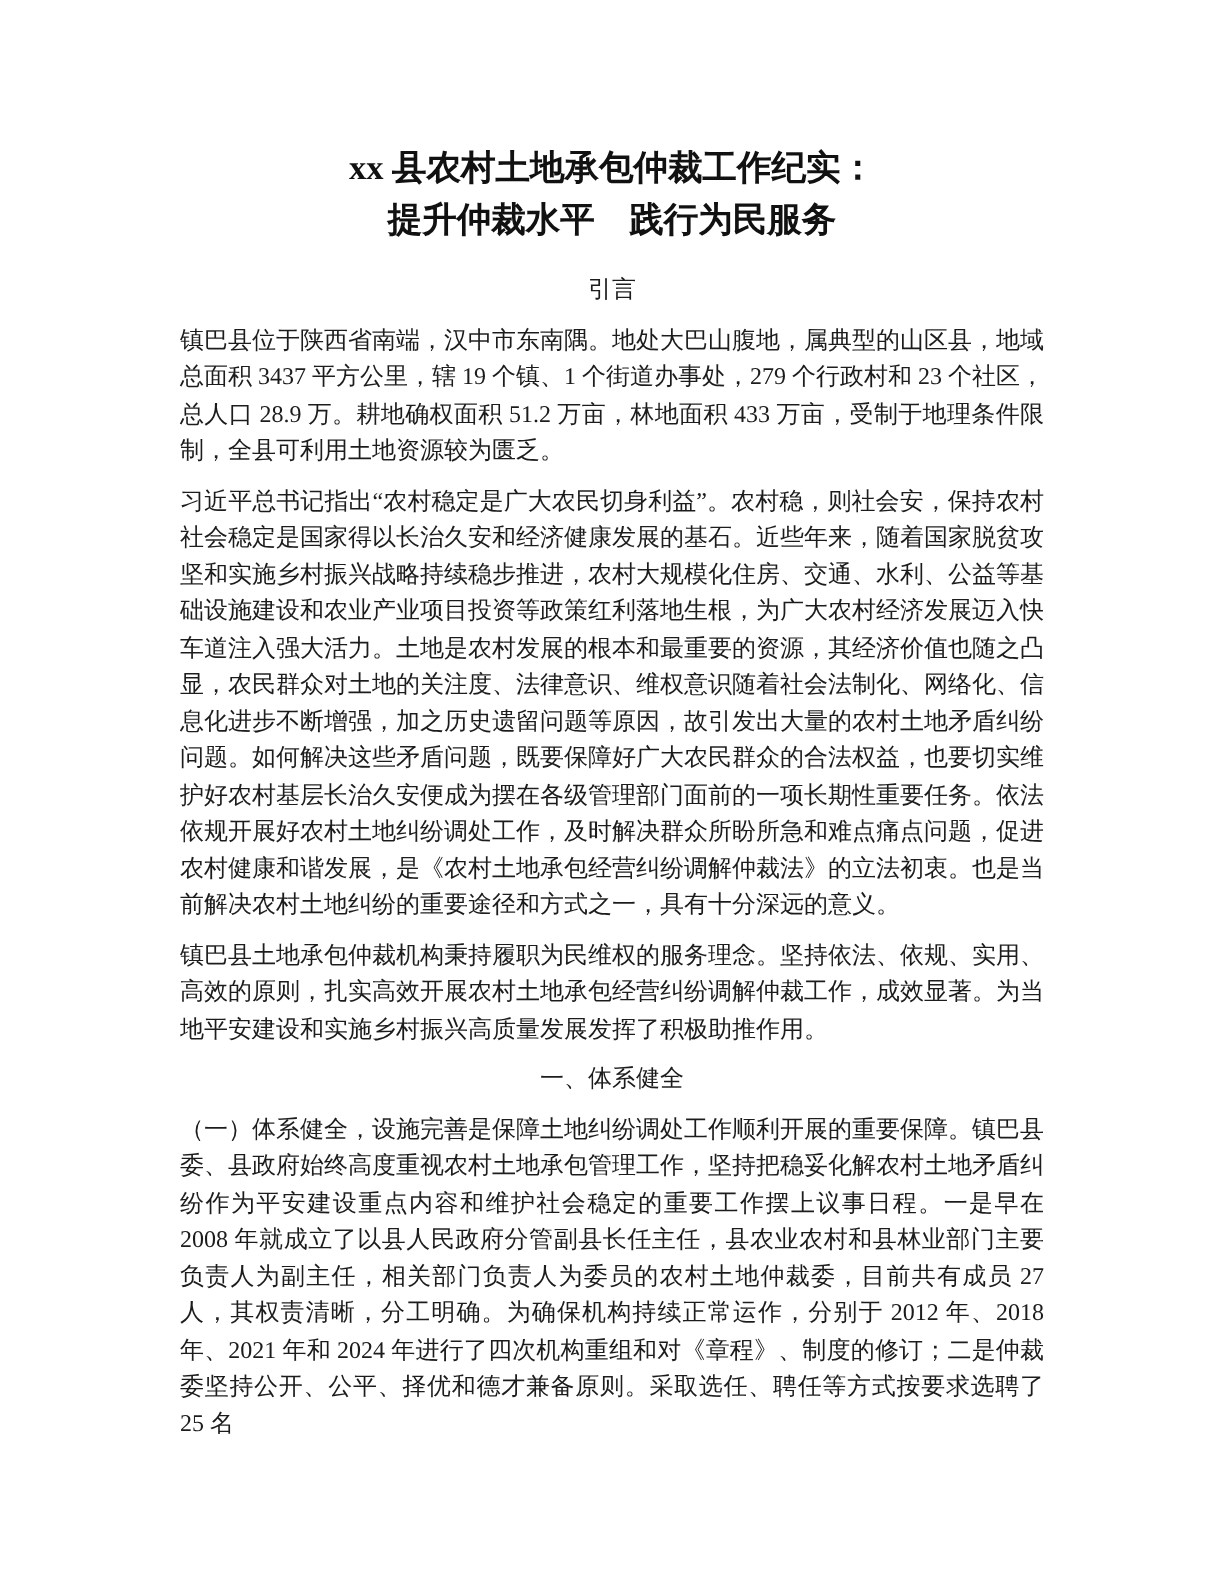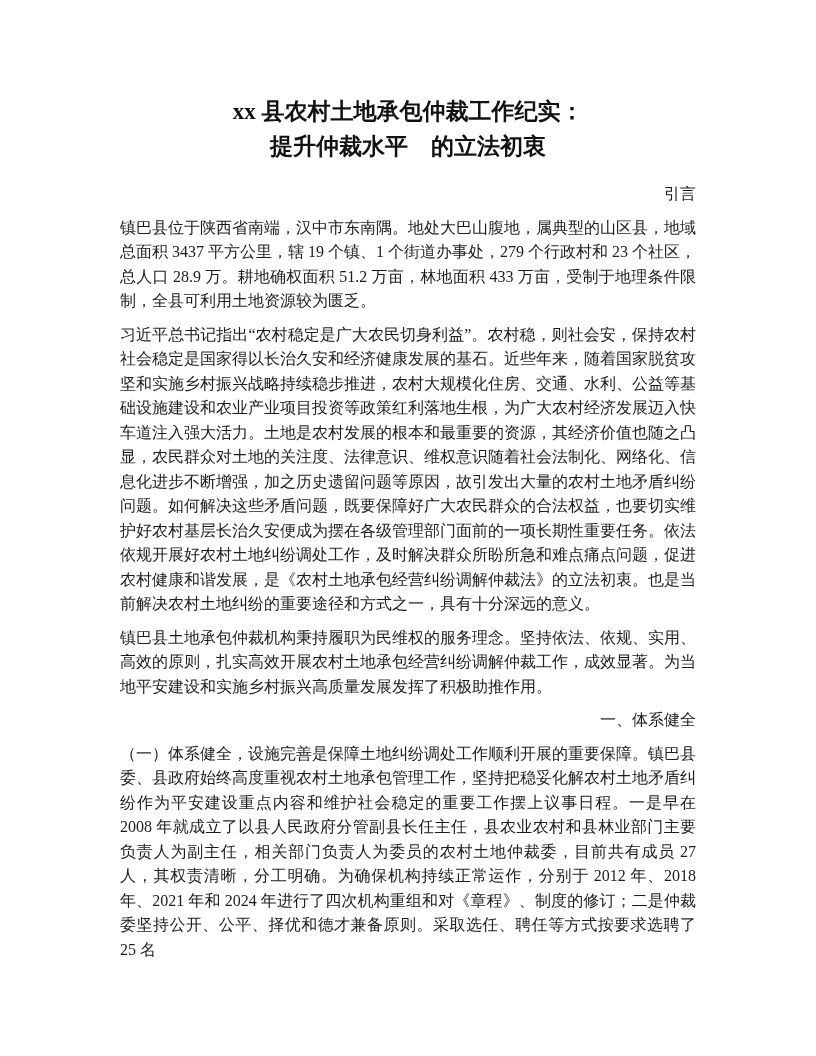--- a/index.html
+++ b/index.html
@@ -35,31 +35,31 @@
     font-size: 16px;
     line-height: 24.5px;
     margin: 0 0 9px 0;
     font-weight: normal;
   }
   .para {
     text-align: justify;
     text-justify: inter-ideograph;
   }
   .heading {
-    text-align: right;
+    text-align: center;
   }
 </style>
 </head>
 <body>
 
 <div class="page">
 
   <h1 class="doc-title">
     <span class="title-line">xx 县农村土地承包仲裁工作纪实：</span>
-    <span class="title-line">提升仲裁水平　的立法初衷</span>
+    <span class="title-line">提升仲裁水平　践行为民服务</span>
   </h1>
 
   <div class="block heading">引言</div>
 
   <p class="block para">镇巴县位于陕西省南端，汉中市东南隅。地处大巴山腹地，属典型的山区县，地域总面积 3437 平方公里，辖 19 个镇、1 个街道办事处，279 个行政村和 23 个社区，总人口 28.9 万。耕地确权面积 51.2 万亩，林地面积 433 万亩，受制于地理条件限制，全县可利用土地资源较为匮乏。</p>
 
   <p class="block para">习近平总书记指出“农村稳定是广大农民切身利益”。农村稳，则社会安，保持农村社会稳定是国家得以长治久安和经济健康发展的基石。近些年来，随着国家脱贫攻坚和实施乡村振兴战略持续稳步推进，农村大规模化住房、交通、水利、公益等基础设施建设和农业产业项目投资等政策红利落地生根，为广大农村经济发展迈入快车道注入强大活力。土地是农村发展的根本和最重要的资源，其经济价值也随之凸显，农民群众对土地的关注度、法律意识、维权意识随着社会法制化、网络化、信息化进步不断增强，加之历史遗留问题等原因，故引发出大量的农村土地矛盾纠纷问题。如何解决这些矛盾问题，既要保障好广大农民群众的合法权益，也要切实维护好农村基层长治久安便成为摆在各级管理部门面前的一项长期性重要任务。依法依规开展好农村土地纠纷调处工作，及时解决群众所盼所急和难点痛点问题，促进农村健康和谐发展，是《农村土地承包经营纠纷调解仲裁法》的立法初衷。也是当前解决农村土地纠纷的重要途径和方式之一，具有十分深远的意义。</p>
 
   <p class="block para">镇巴县土地承包仲裁机构秉持履职为民维权的服务理念。坚持依法、依规、实用、高效的原则，扎实高效开展农村土地承包经营纠纷调解仲裁工作，成效显著。为当地平安建设和实施乡村振兴高质量发展发挥了积极助推作用。</p>
 

